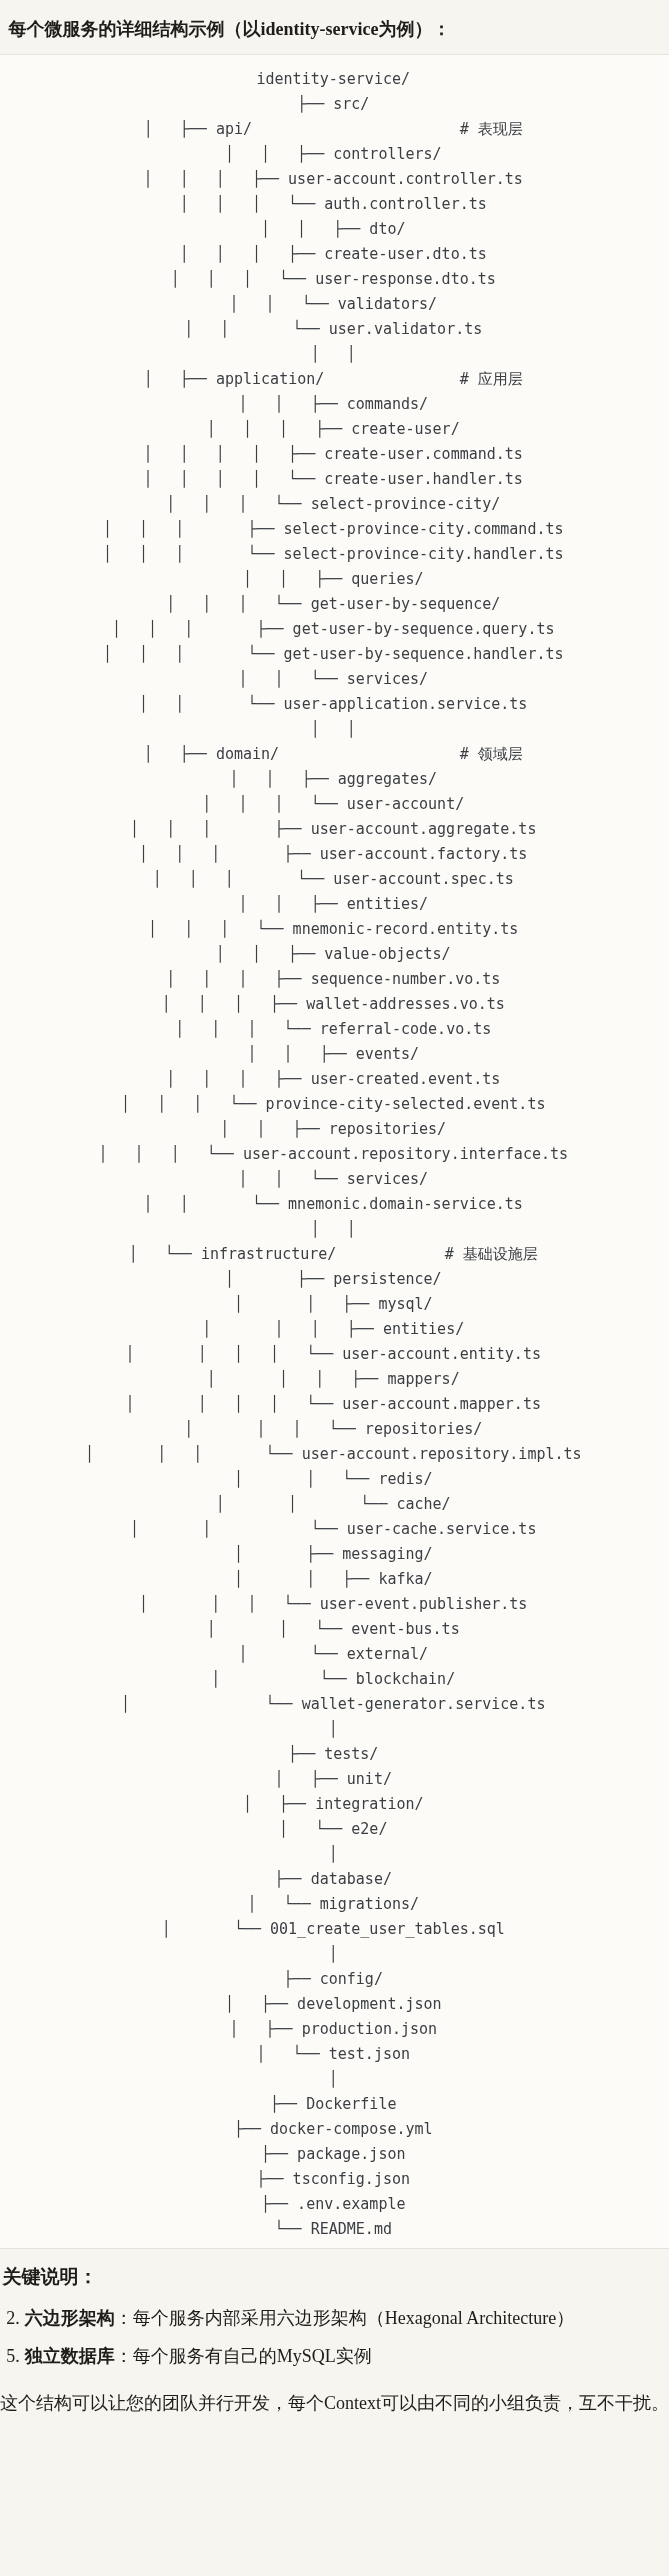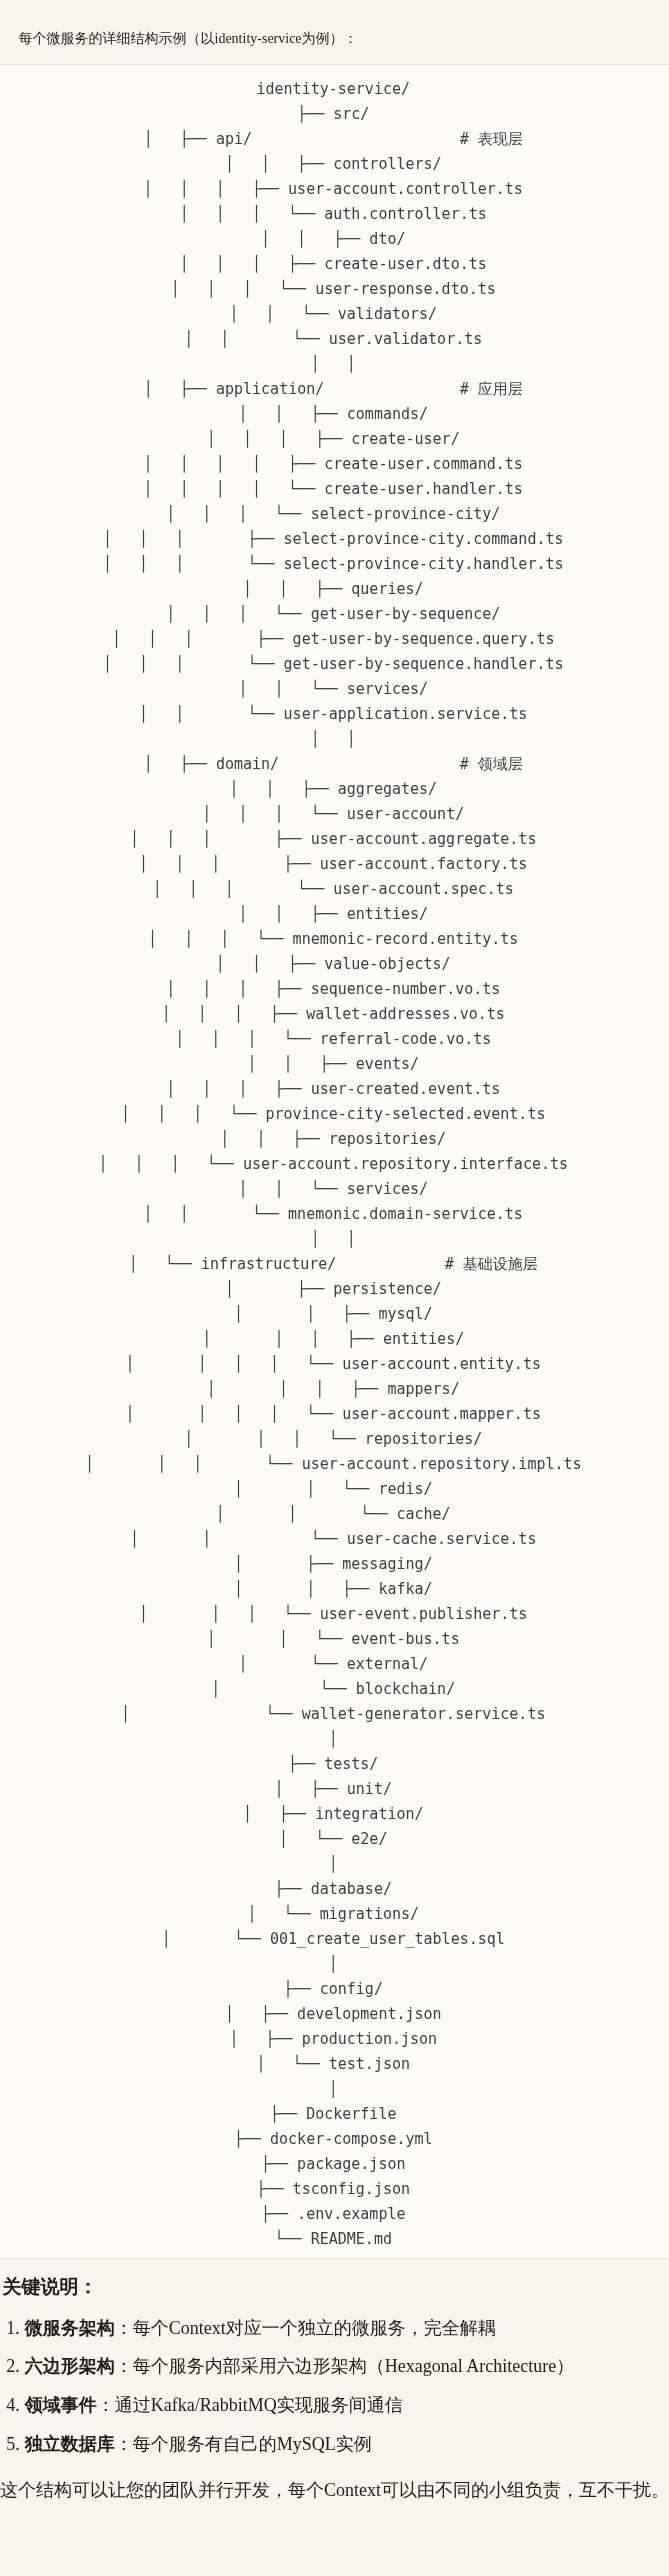--- a/index.html
+++ b/index.html
@@ -17,24 +17,24 @@
     color:var(--ink);
     font-family:"Liberation Serif","DejaVu Serif",serif;
     box-sizing:border-box;
   }
   .title-bar{
     height:48px;
     box-sizing:border-box;
     padding:0 5px 0 2.5px;
   }
   .page-title{
-    margin:16px;
-    font-size:14px;
+    margin:6px;
+    font-size:18px;
     line-height:46px;
-    font-weight:normal;
+    font-weight:bold;
     color:var(--ink);
     white-space:nowrap;
   }
   .code-block{
     background:var(--code-bg);
     border-top:0.6px solid var(--border);
     border-bottom:0.6px solid var(--border);
     padding:12px 8.8px 6.3px 6.3px;
   }
   .file-tree{
@@ -169,20 +169,18 @@
 ├── docker-compose.yml
 ├── package.json
 ├── tsconfig.json
 ├── .env.example
 └── README.md</pre>
 </section>
 
 <section class="notes-section">
   <h2 class="notes-heading">关键说明：</h2>
   <div id="notes-list">
-      <div class="note-item"><span class="note-number">1.</span><span class="note-term">微服务架构</span><span class="note-desc">：每个Context对应一个独立的微服务，完全解耦</span></div>
       <div class="note-item"><span class="note-number">2.</span><span class="note-term">六边形架构</span><span class="note-desc">：每个服务内部采用六边形架构（Hexagonal Architecture）</span></div>
-      <div class="note-item"><span class="note-number">4.</span><span class="note-term">领域事件</span><span class="note-desc">：通过Kafka/RabbitMQ实现服务间通信</span></div>
       <div class="note-item"><span class="note-number">5.</span><span class="note-term">独立数据库</span><span class="note-desc">：每个服务有自己的MySQL实例</span></div>
     </div>
   <p class="closing-paragraph">这个结构可以让您的团队并行开发，每个Context可以由不同的小组负责，互不干扰。</p>
 </section>
 
 
 </body></html>

